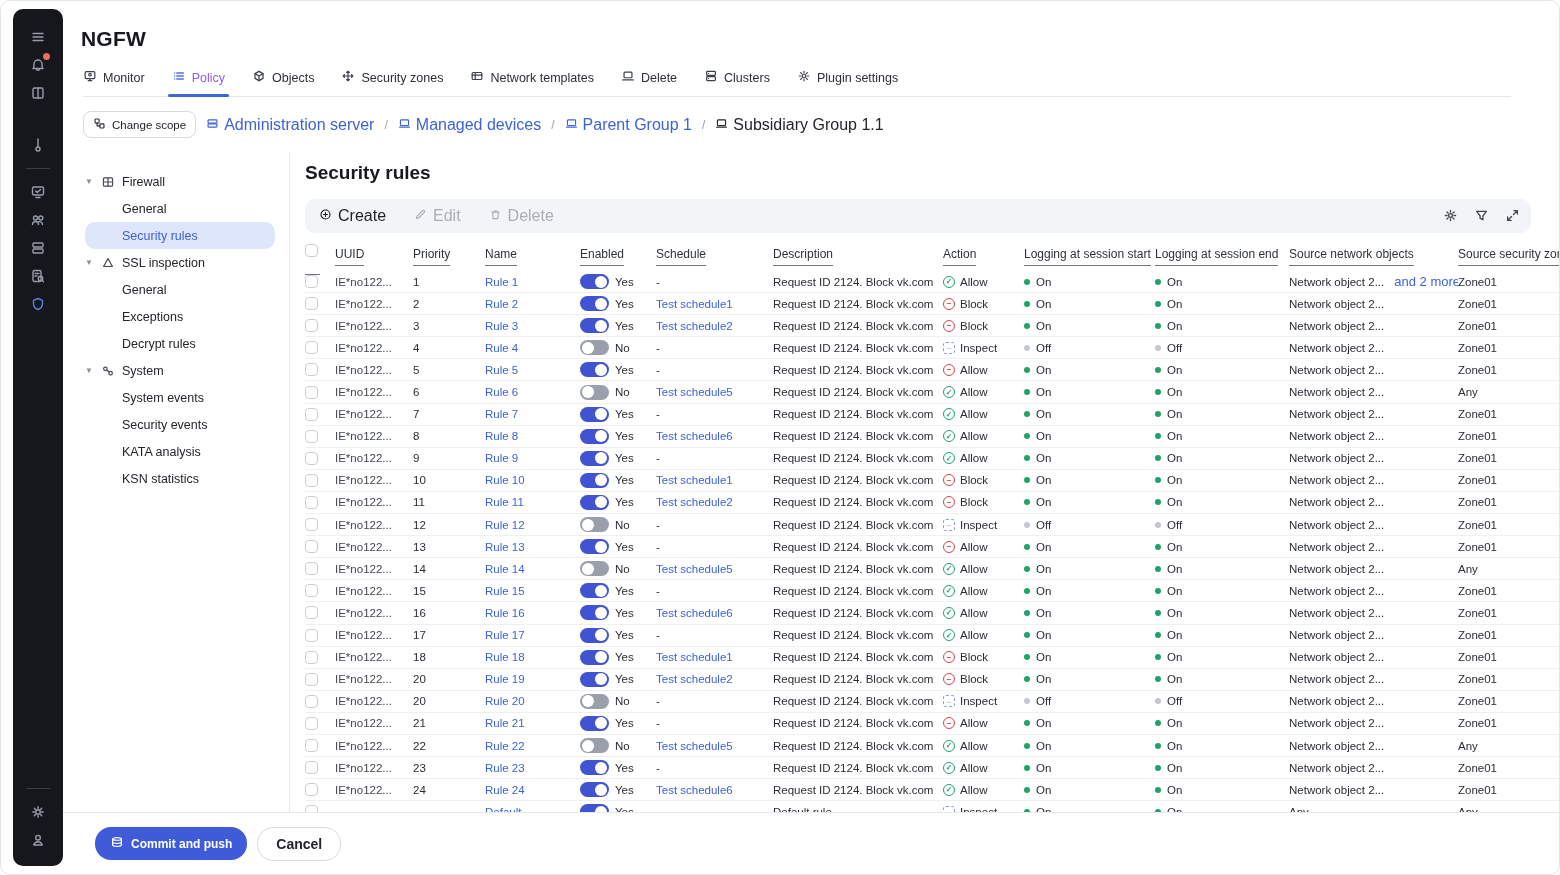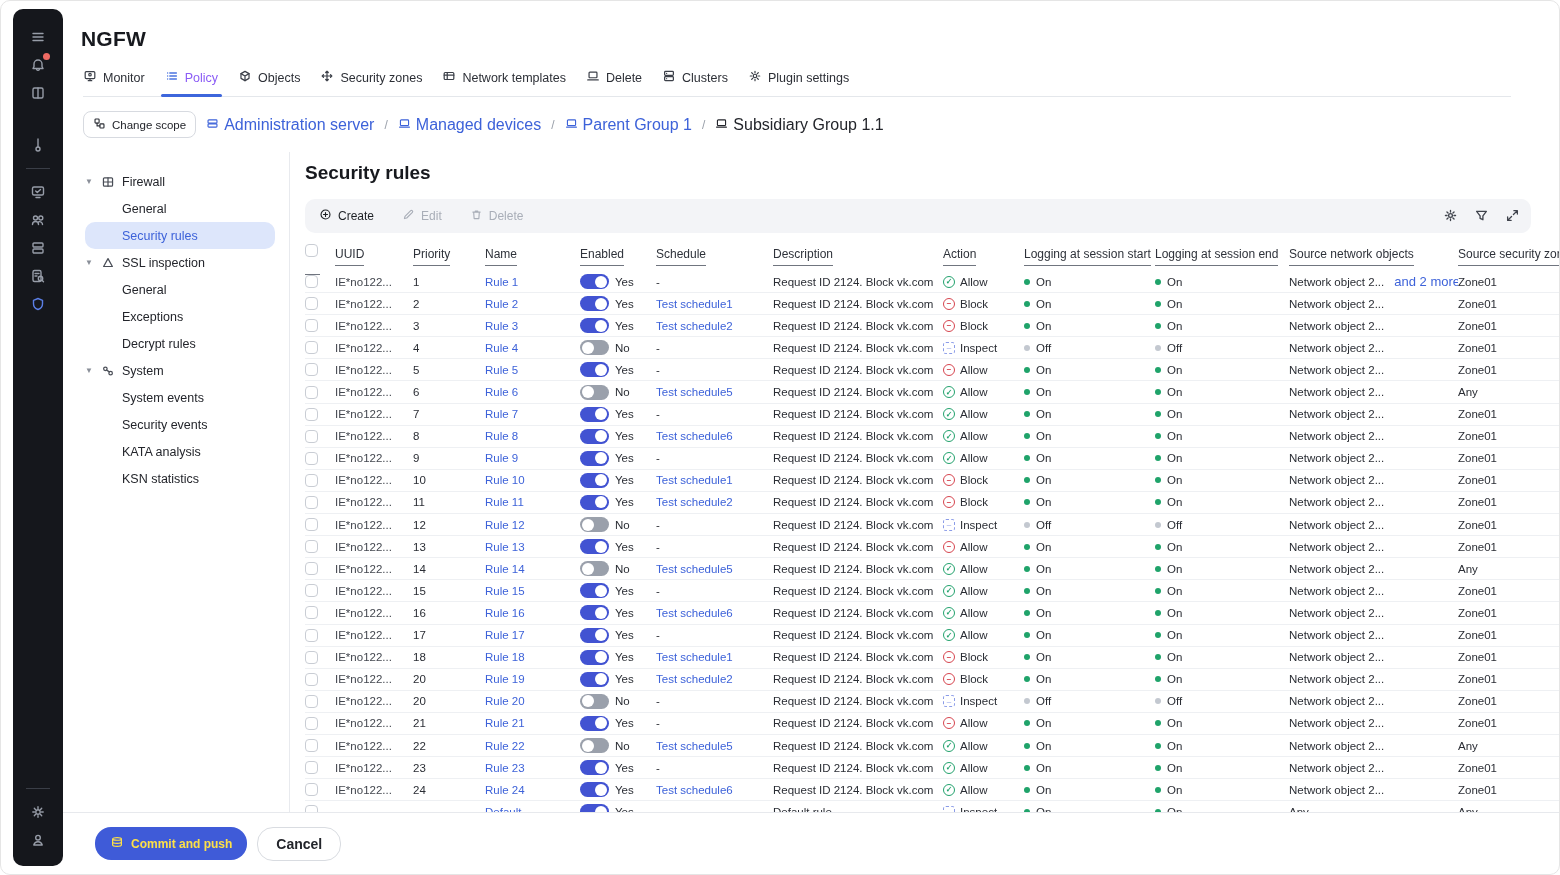--- a/index.html
+++ b/index.html
@@ -19,21 +19,21 @@
   .rail .badge { position:absolute; top:2px; right:2px; width:7px; height:7px;
     border-radius:50%; background:#ee6a63; }
   .rail .divider { width:24px; height:1px; background:#3a3e47; margin:9px 0; }
   .rail .gap { height:24px; }
   .rail .spacer { flex:1; }
 
   
   .content { position:absolute; left:62px; top:0; right:0; bottom:0; display:flex; flex-direction:column; }
   .apptitle { font-size:21px; font-weight:700; letter-spacing:.2px; margin:26px 0 0 18px; color:#17191e; }
 
-  .tabs { display:flex; align-items:center; gap:20px; margin:18px 0 0 20px; }
+  .tabs { display:flex; align-items:center; gap:27px; margin:18px 0 0 20px; }
   .tab { display:flex; align-items:center; gap:6px; font-size:12.5px; color:#2c2f36;
     padding-bottom:10px; position:relative; cursor:pointer; }
   .tab svg { width:14px; height:14px; color:#3c4049; }
   .tab.active { color:#8b5cf6; }
   .tab.active svg { color:#4b74e0; }
   .tab.active::after { content:""; position:absolute; left:-4px; right:-4px; bottom:-1px;
     height:3px; border-radius:3px; background:#3d66dc; }
   .tabline { height:1px; background:#e4e7eb; margin:0 48px 0 20px; }
 
   .crumbs { display:flex; align-items:center; gap:10px; margin:14px 0 0 20px; }
@@ -53,21 +53,21 @@
   .nav-group svg { width:14px; height:14px; margin-right:7px; color:#494d56; }
   .nav-item { padding-left:37px; border-radius:10px; margin-right:14px; }
   .nav-item.selected { background:#dde6fb; color:#3d62d9; }
   .vdivider { width:1px; background:#e8eaee; }
 
   .main { flex:1; padding:2px 0 0 15px; min-width:0; overflow:hidden; display:flex; flex-direction:column; }
   .page-title { font-size:19px; font-weight:700; color:#17191e; margin-top:8px; }
 
   .toolbar { margin-top:15px; margin-right:28px; height:34px; background:#f3f4f7; border-radius:10px;
     display:flex; align-items:center; padding:0 10px 0 14px; flex-shrink:0; }
-  .tbtn { display:flex; align-items:center; gap:6px; font-size:12px; margin-right:28px; cursor:pointer; color:#1d2025; }
+  .tbtn { display:flex; align-items:center; gap:6px; font-size:16px; margin-right:28px; cursor:pointer; color:#1d2025; }
   .tbtn svg { width:13px; height:13px; }
   .tbtn.disabled { color:#a9aeb8; cursor:default; }
   .toolbar .right { margin-left:auto; display:flex; align-items:center; gap:15px; }
   .searchbox { width:230px; height:27px; background:#fff; border:1px solid #e2e5ea; border-radius:8px;
     display:flex; align-items:center; padding:0 8px 0 10px; }
   .searchbox input { border:0; outline:0; flex:1; font-size:11.5px; color:#23252b;
     font-family:"Liberation Sans", sans-serif; background:transparent; }
   .searchbox input::placeholder { color:#a9aeb8; }
   .searchbox svg { width:13px; height:13px; color:#7b818c; }
   .tool-ic { width:16px; height:16px; color:#3f434c; cursor:pointer; }
@@ -96,21 +96,21 @@
   .ai.green { color:#23a26d; border-color:#23a26d; }
   .ai.red { color:#d6454f; border-color:#d6454f; }
   .ai.inspect { color:#8b9ce8; border-color:#8b9ce8; border-style:dashed; border-radius:3px; font-weight:400; }
   .dot { width:6px; height:6px; border-radius:50%; margin-right:6px; flex-shrink:0; }
   .dot.g { background:#1fa36a; } .dot.o { background:#c3c8d0; }
   .more-link { margin-left:10px; font-size:13px; }
 
   
   .footer { border-top:1px solid #e7e9ed; height:62px; display:flex; align-items:center;
     padding-left:32px; gap:10px; flex-shrink:0; }
-  .btn-primary { display:flex; align-items:center; gap:7px; background:#3f5bd8; color:#fde047;
+  .btn-primary { display:flex; align-items:center; gap:7px; background:#3f5bd8; color:#ffffff;
     font-size:12px; font-weight:700; border:0; border-radius:16px; padding:8px 15px; cursor:pointer;
     font-family:"Liberation Sans", sans-serif; }
   .btn-primary svg { width:14px; height:14px; }
   .btn-secondary { background:#fff; border:1px solid #d9dce1; color:#23252b; font-size:14px; font-weight:700;
     border-radius:16px; padding:8px 18px; cursor:pointer; font-family:"Liberation Sans", sans-serif; }
 </style>
 </head>
 <body>
 
 <div class="frame">

